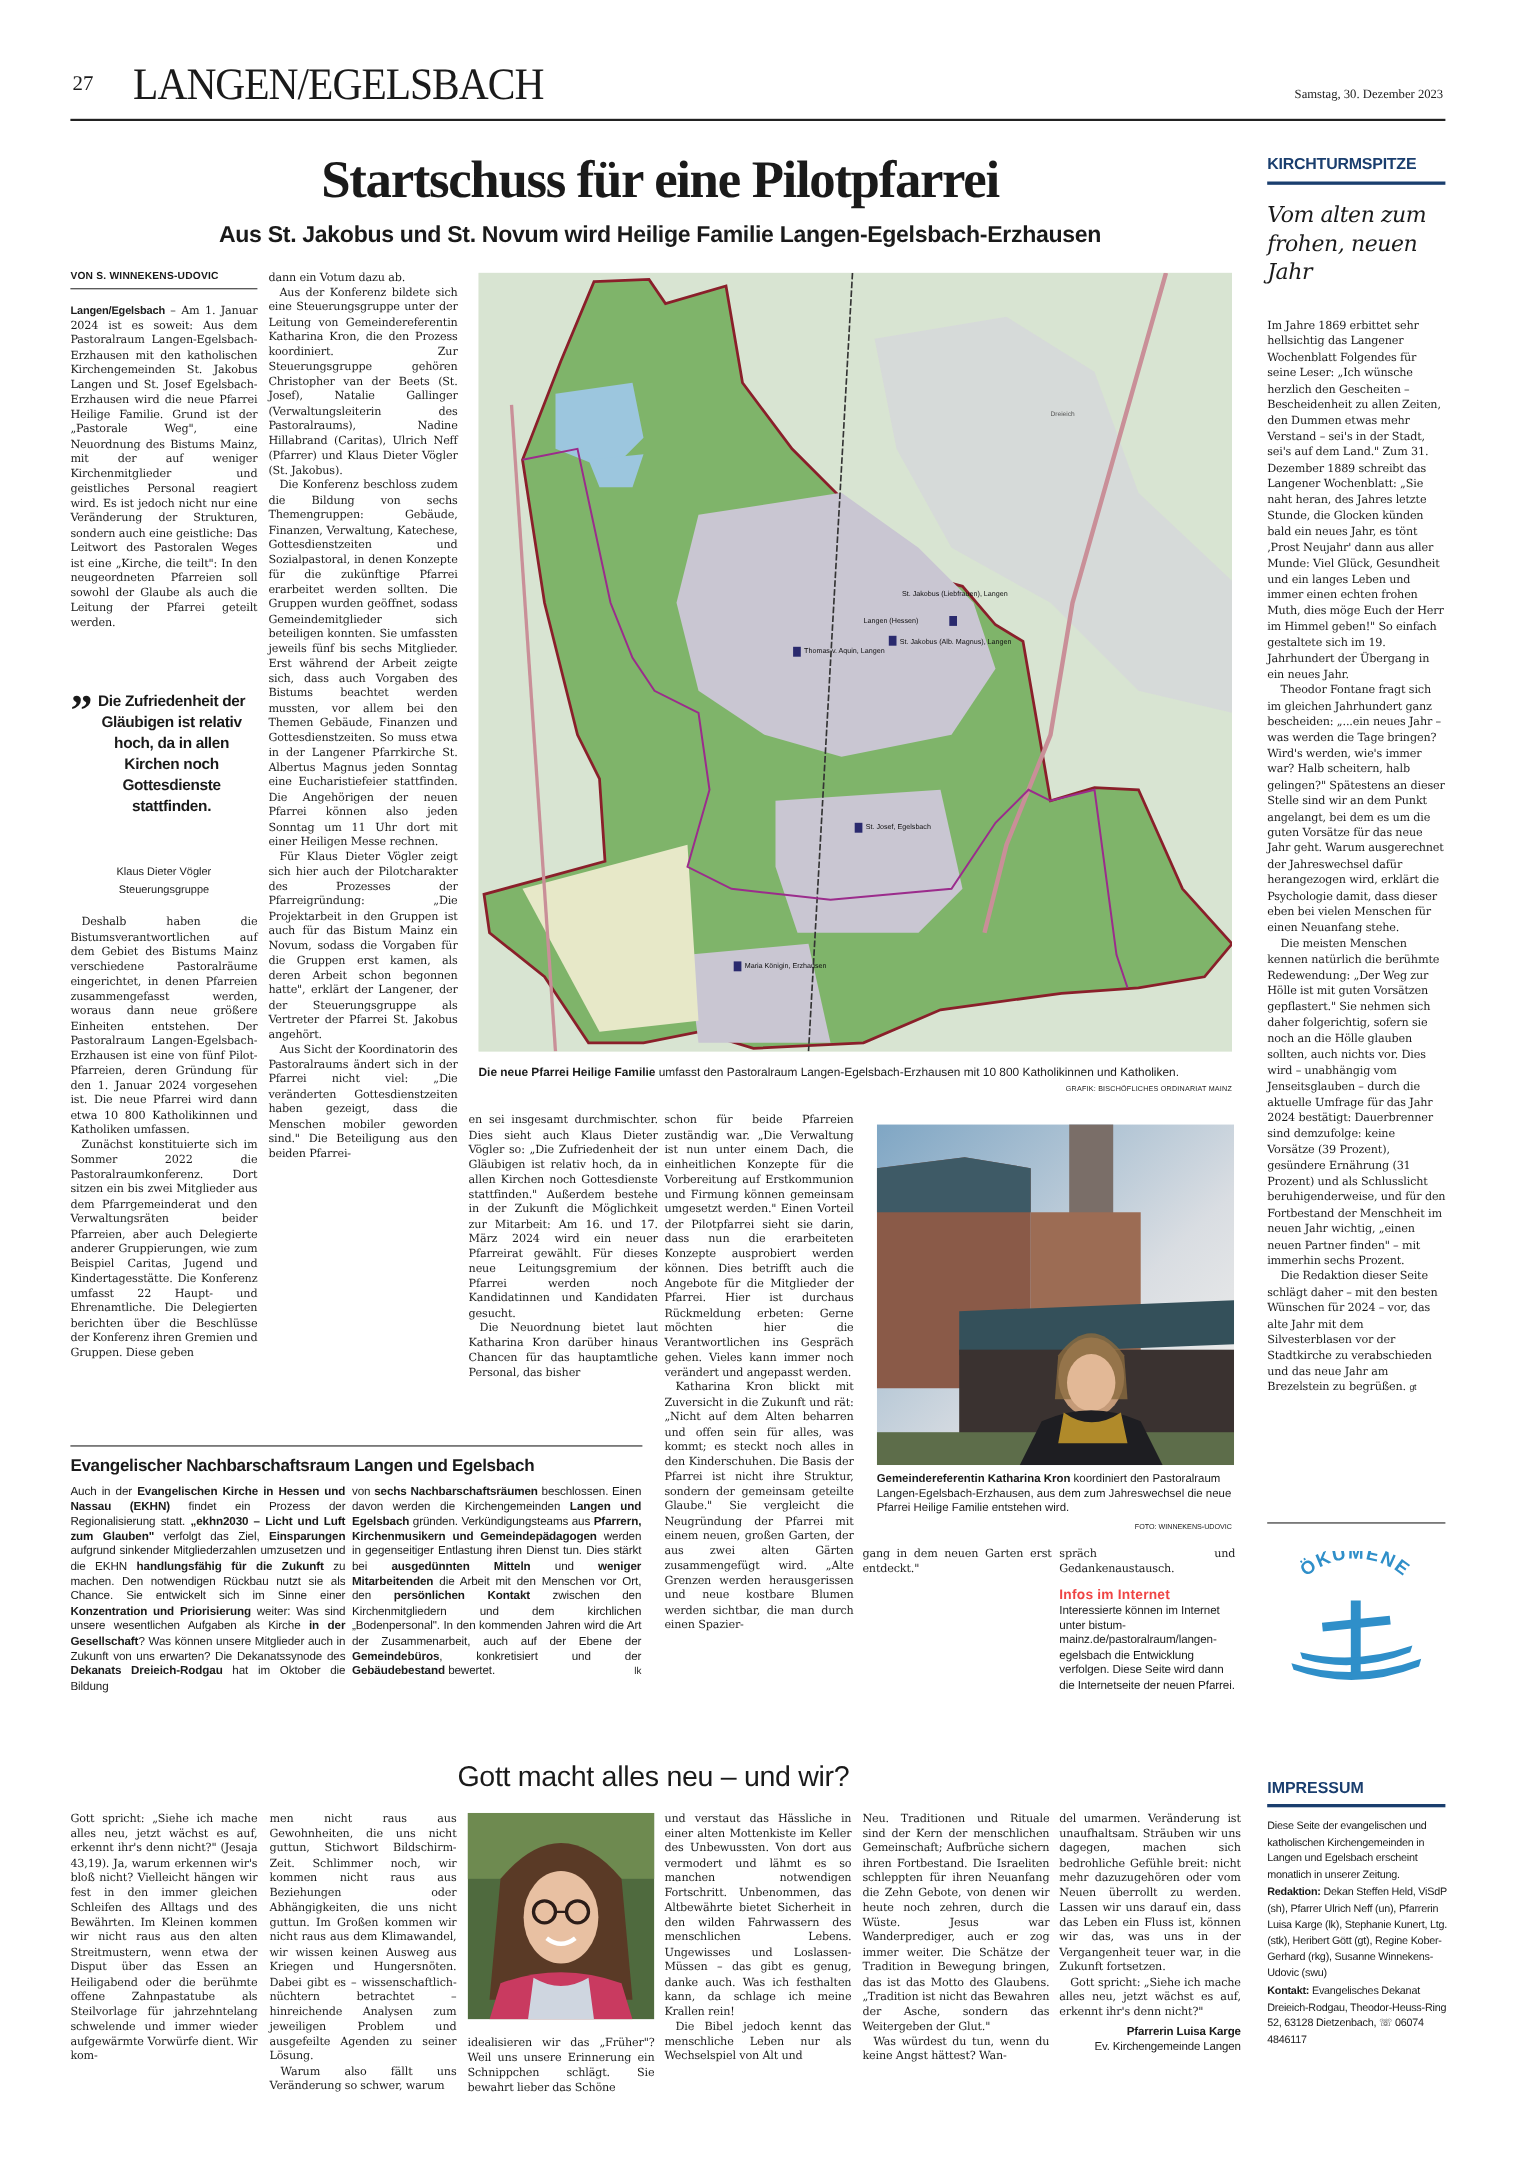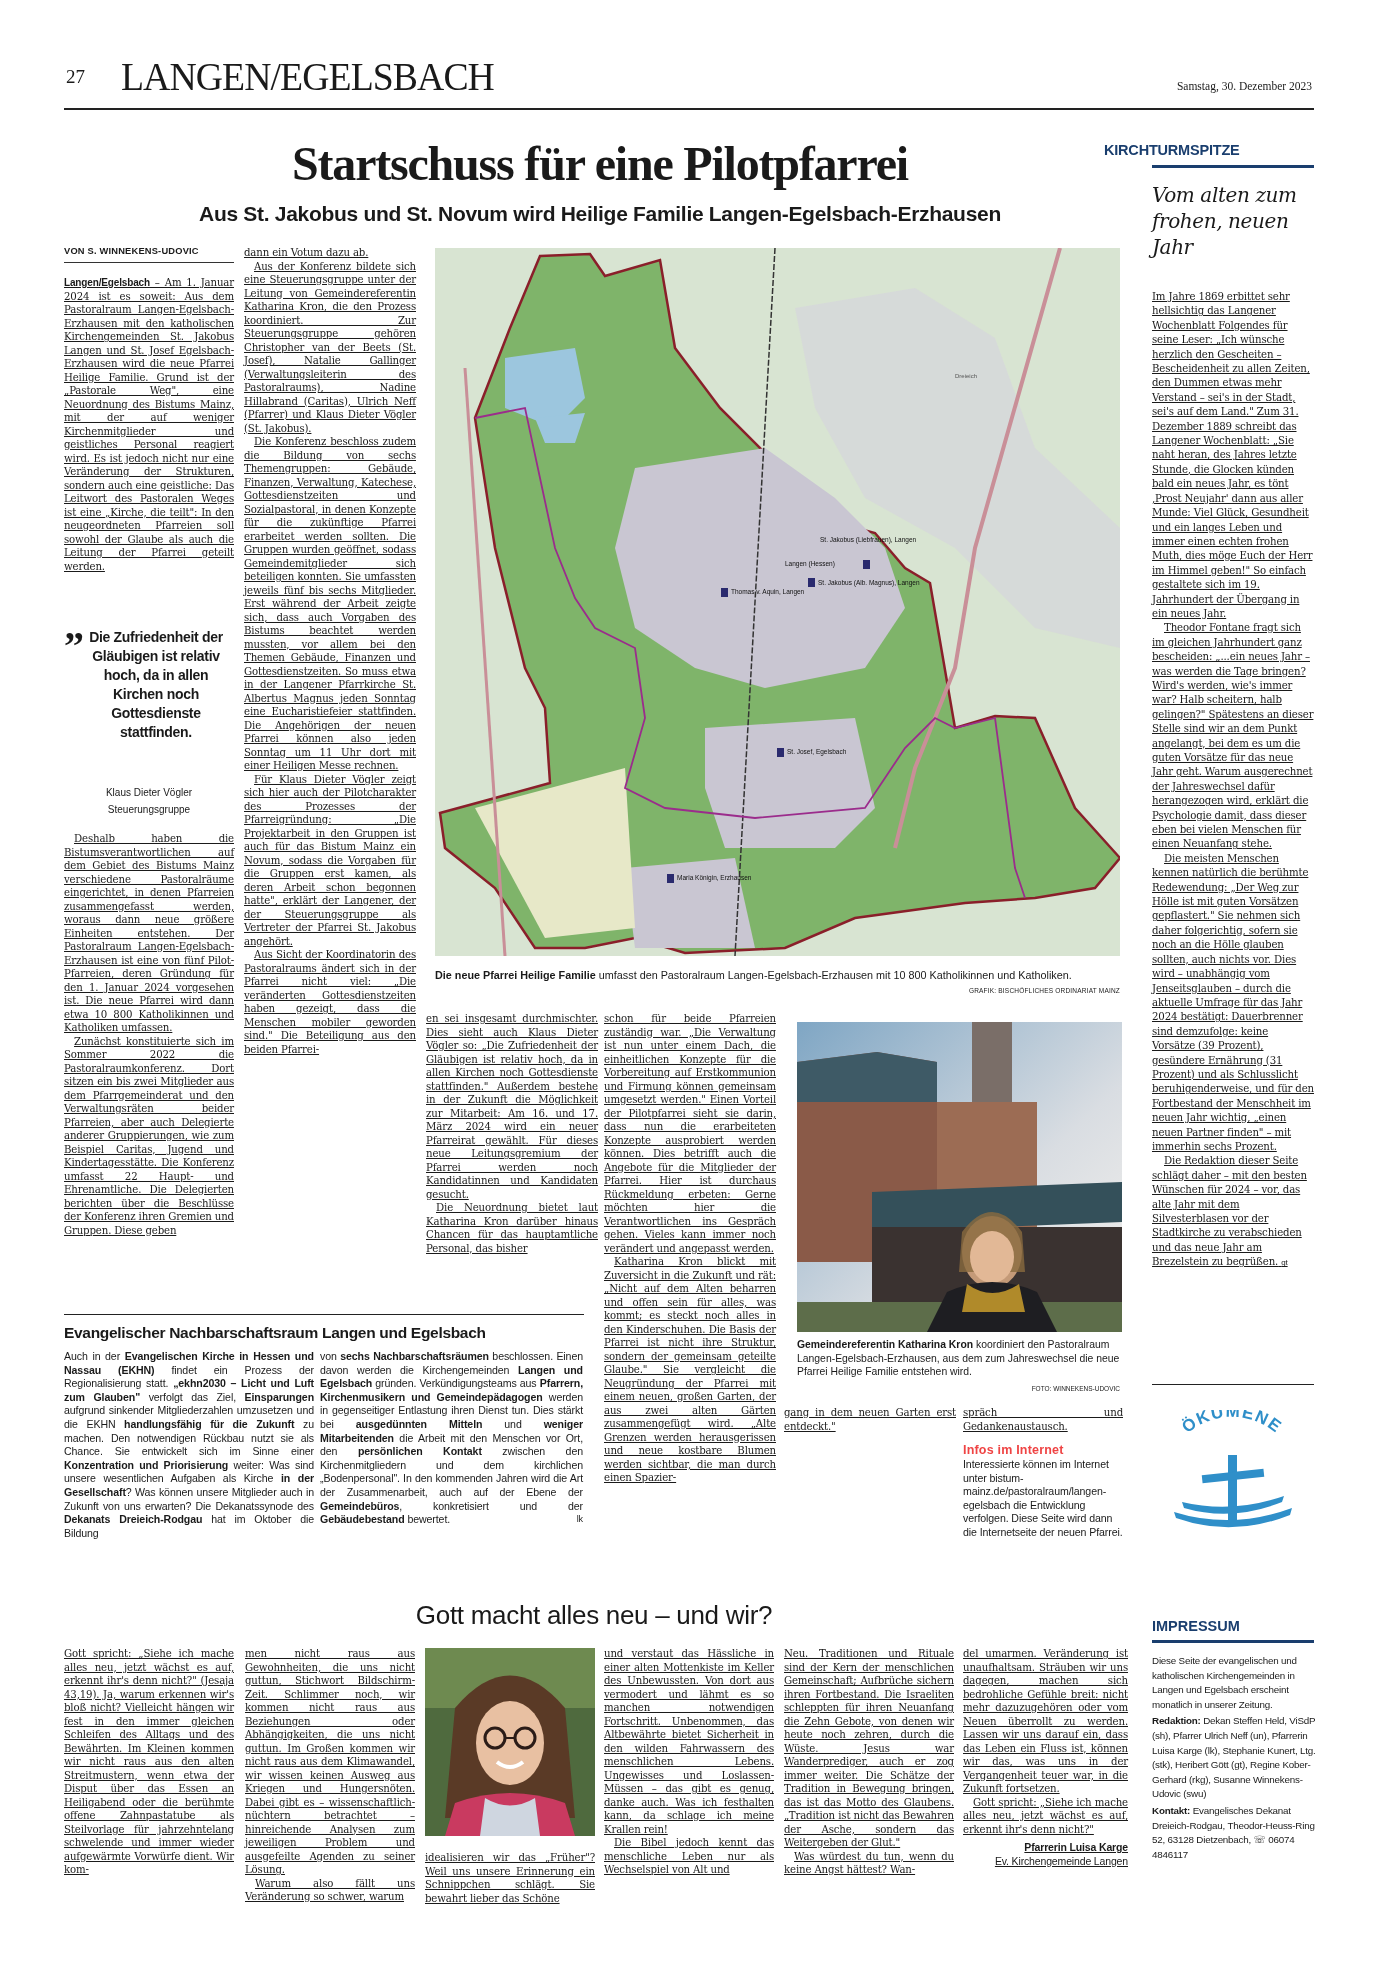--- a/index.html
+++ b/index.html
@@ -1,20 +1,20 @@
 <!DOCTYPE html>
 <html><head>
 <meta charset="utf-8">
 <style>
   * { box-sizing: border-box; margin: 0; padding: 0; }
   html, body { width: 1378px; height: 1969px; background: #ffffff; overflow: hidden; }
   body { position: relative; font-family: "DejaVu Serif", serif; color: #1a1a1a; }
   .abs { position: absolute; }
   .sans { font-family: "Liberation Sans", sans-serif; }
-  .body-text { font-family: "DejaVu Serif", serif; font-size: 10.2px; line-height: 13.5px; text-align: justify; hyphens: auto; letter-spacing: -0.15px; text-decoration: underline; }
+  .body-text { font-family: "DejaVu Serif", serif; font-size: 10.2px; line-height: 13.5px; text-align: justify; hyphens: auto; letter-spacing: -0.15px; }
   .body-text p { text-indent: 10px; }
   .body-text p.noindent { text-indent: 0; }
   .sans-text { font-family: "Liberation Sans", sans-serif; font-size: 10.6px; line-height: 13.6px; text-align: justify; letter-spacing: -0.1px; }
   .sans-text b { font-weight: 700; }
 
   
   #page-num { left: 66px; top: 66px; font-size: 19px; font-family: "Liberation Serif", serif; }
   #section-title { left: 121px; top: 52px; font-size: 41px; font-family: "Liberation Serif", serif; letter-spacing: -1px; transform: scaleX(0.92); transform-origin: left; }
   #issue-date { right: 66px; top: 80px; font-size: 11.5px; font-family: "Liberation Serif", serif; }
   #masthead-rule { left: 64px; top: 108px; width: 1250px; height: 2px; background: #222; }
@@ -53,21 +53,21 @@
   #col6 { left: 963px; top: 1406px; width: 160px; }
   #infos-heading { font-family: "Liberation Sans", sans-serif; font-weight: 700; font-size: 12.5px; color: #ef4444; margin-top: 10px; margin-bottom: 1px; letter-spacing: 0.2px; }
 
   
   #ev-rule { left: 64px; top: 1314px; width: 520px; height: 1px; background: #222; }
   #ev-heading { left: 64px; top: 1324px; font-family: "Liberation Sans", sans-serif; font-weight: 700; font-size: 15.5px; letter-spacing: -0.3px; }
   #ev-col1 { left: 64px; top: 1350px; width: 250px; }
   #ev-col2 { left: 320px; top: 1350px; width: 263px; }
 
   
-  #kirchturm-label { left: 1104px; top: 142px; font-family: "Liberation Sans", sans-serif; font-weight: 700; font-size: 14.5px; color: #1a3e6e; letter-spacing: -0.2px; text-align: right; }
+  #kirchturm-label { left: 1152px; top: 142px; font-family: "Liberation Sans", sans-serif; font-weight: 700; font-size: 14.5px; color: #1a3e6e; letter-spacing: -0.2px; text-align: right; }
   #kirchturm-rule { left: 1152px; top: 165px; width: 162px; height: 3px; background: #1a3e6e; }
   #kirchturm-title { left: 1152px; top: 182px; width: 165px; font-family: "DejaVu Serif", serif; font-style: italic; font-size: 20px; line-height: 26px; letter-spacing: -0.4px; }
   #kirchturm-body { left: 1152px; top: 290px; width: 162px; font-size: 10.2px; line-height: 14.4px; text-align: left; }
   #kirchturm-body p { text-indent: 12px; }
   #kirchturm-body p.noindent { text-indent: 0; }
   #kirchturm-end-rule { left: 1152px; top: 1384px; width: 162px; height: 1px; background: #222; }
 
   #oekumene { left: 1152px; top: 1410px; width: 160px; height: 125px; }
   #impressum-label { left: 1152px; top: 1618px; font-family: "Liberation Sans", sans-serif; font-weight: 700; font-size: 14.5px; color: #1a3e6e; }
   #impressum-rule { left: 1152px; top: 1640px; width: 162px; height: 3px; background: #1a3e6e; }

